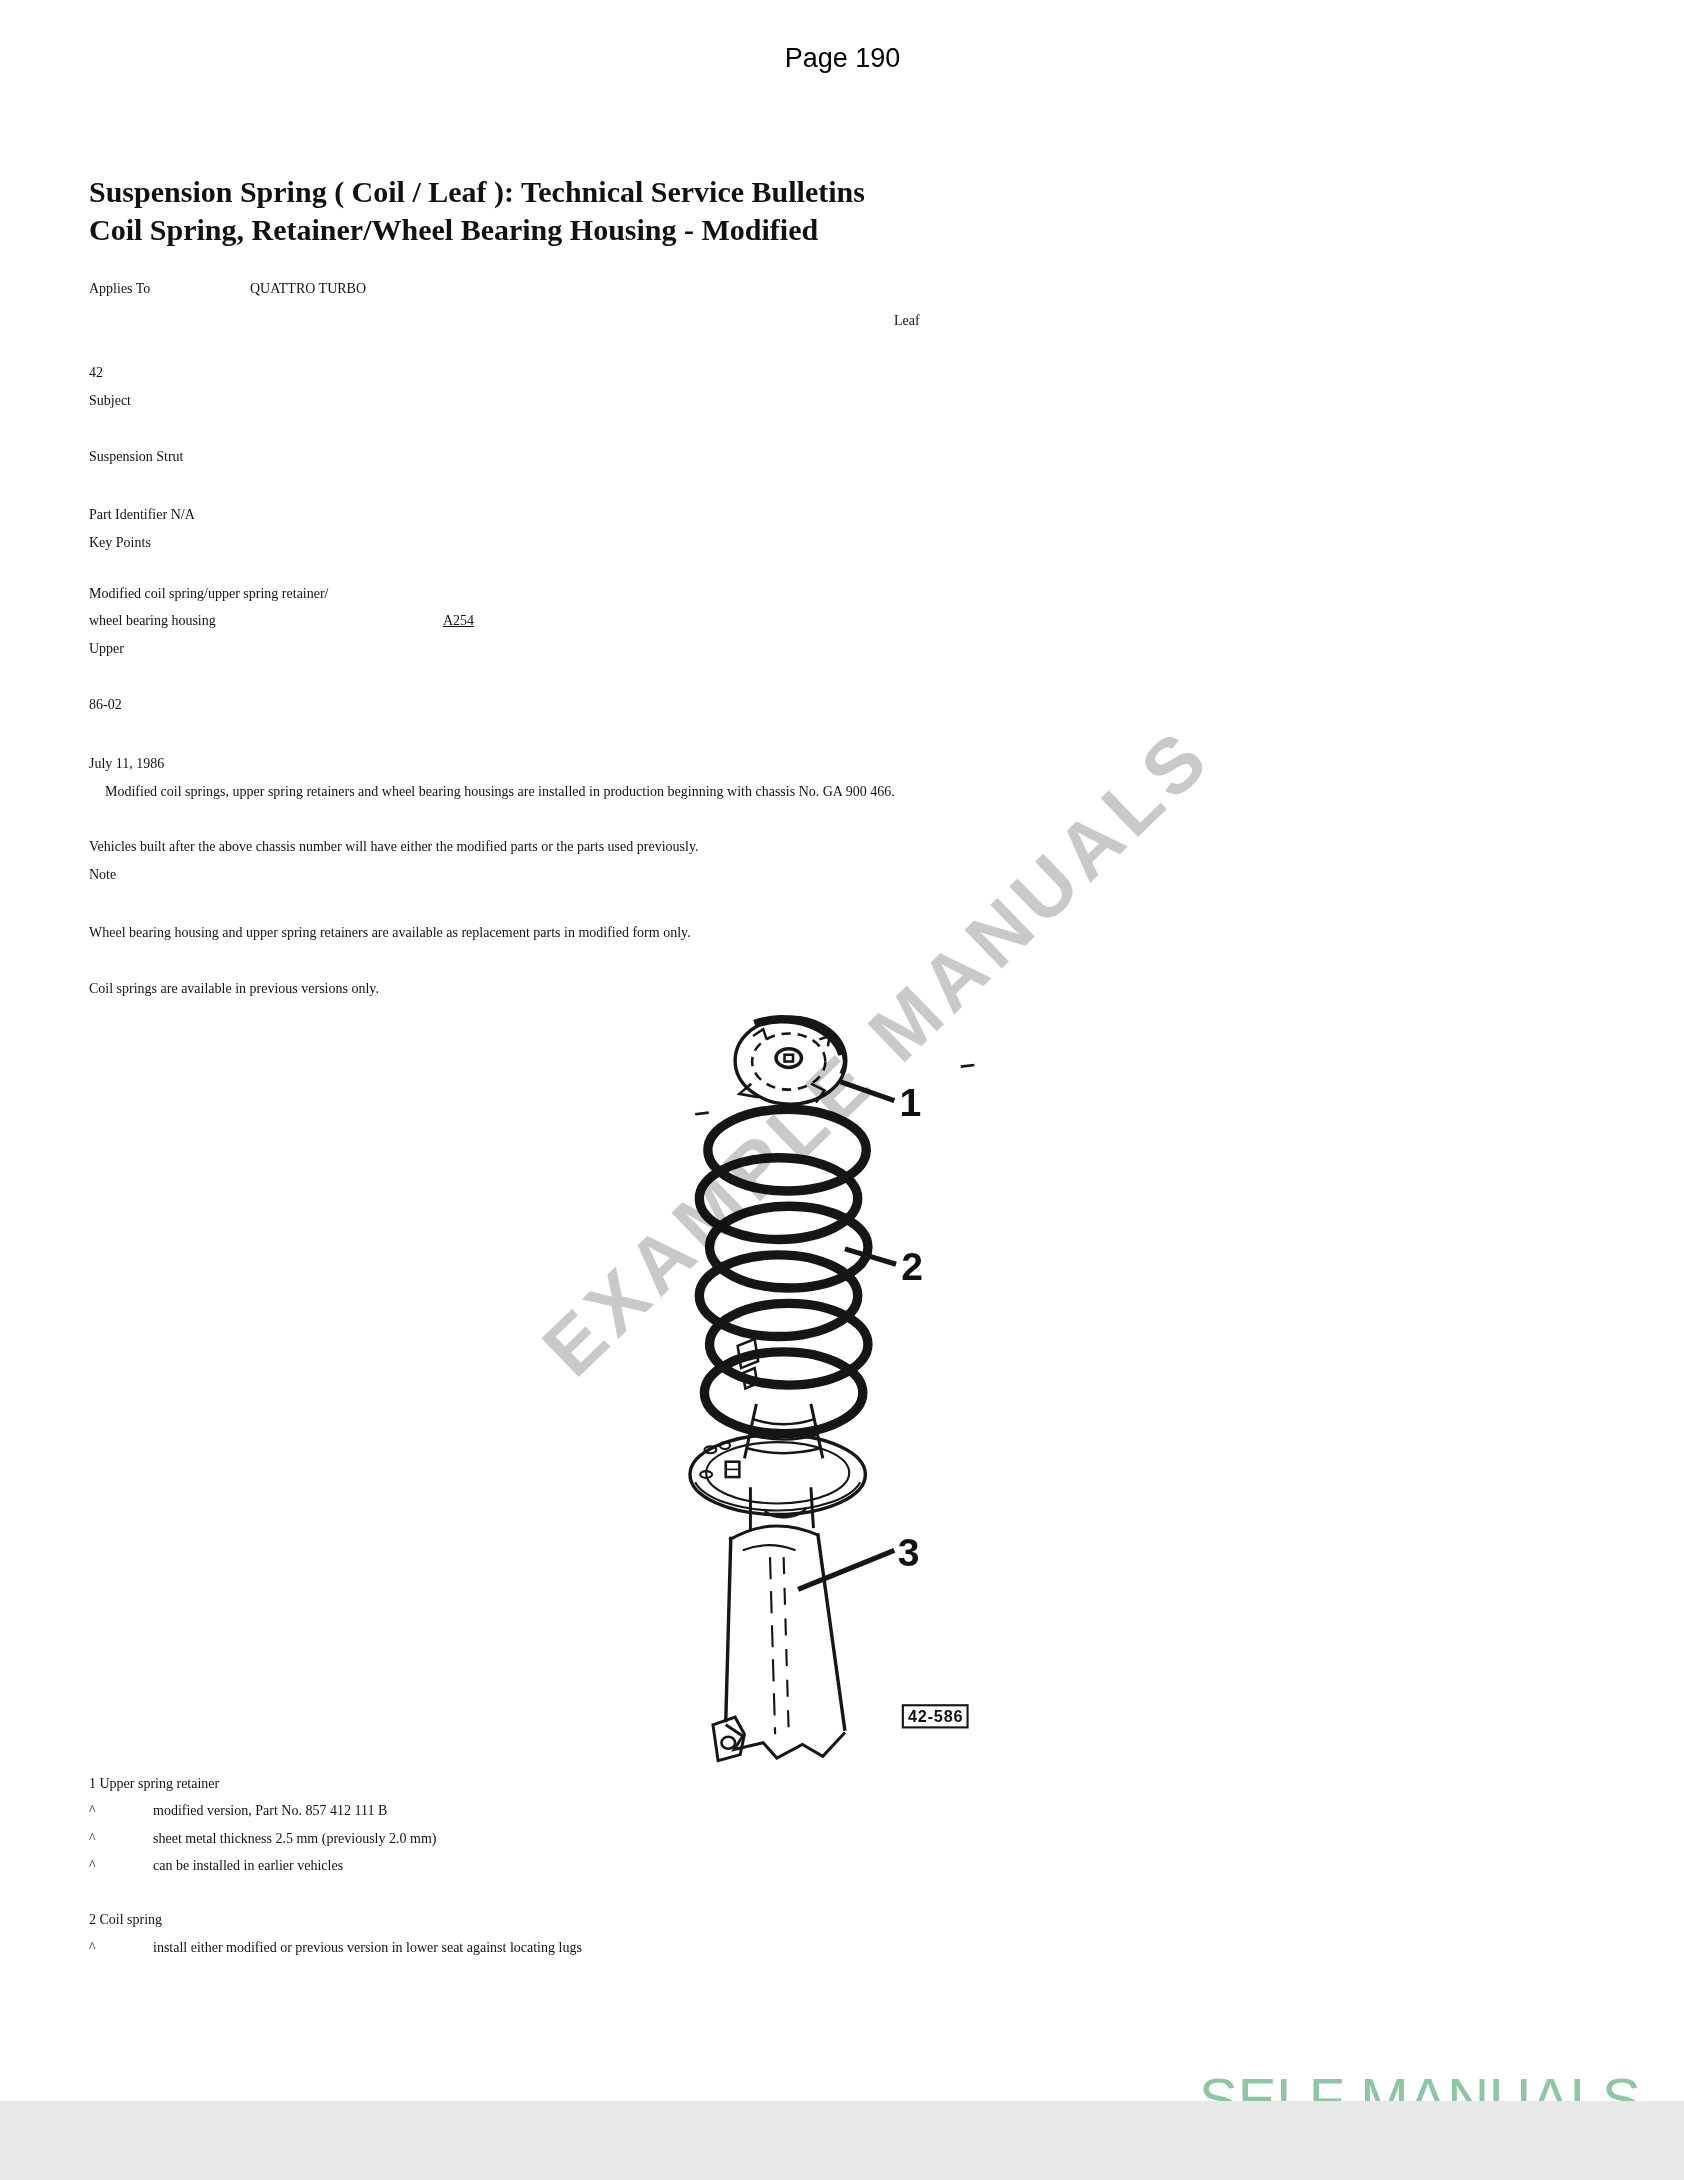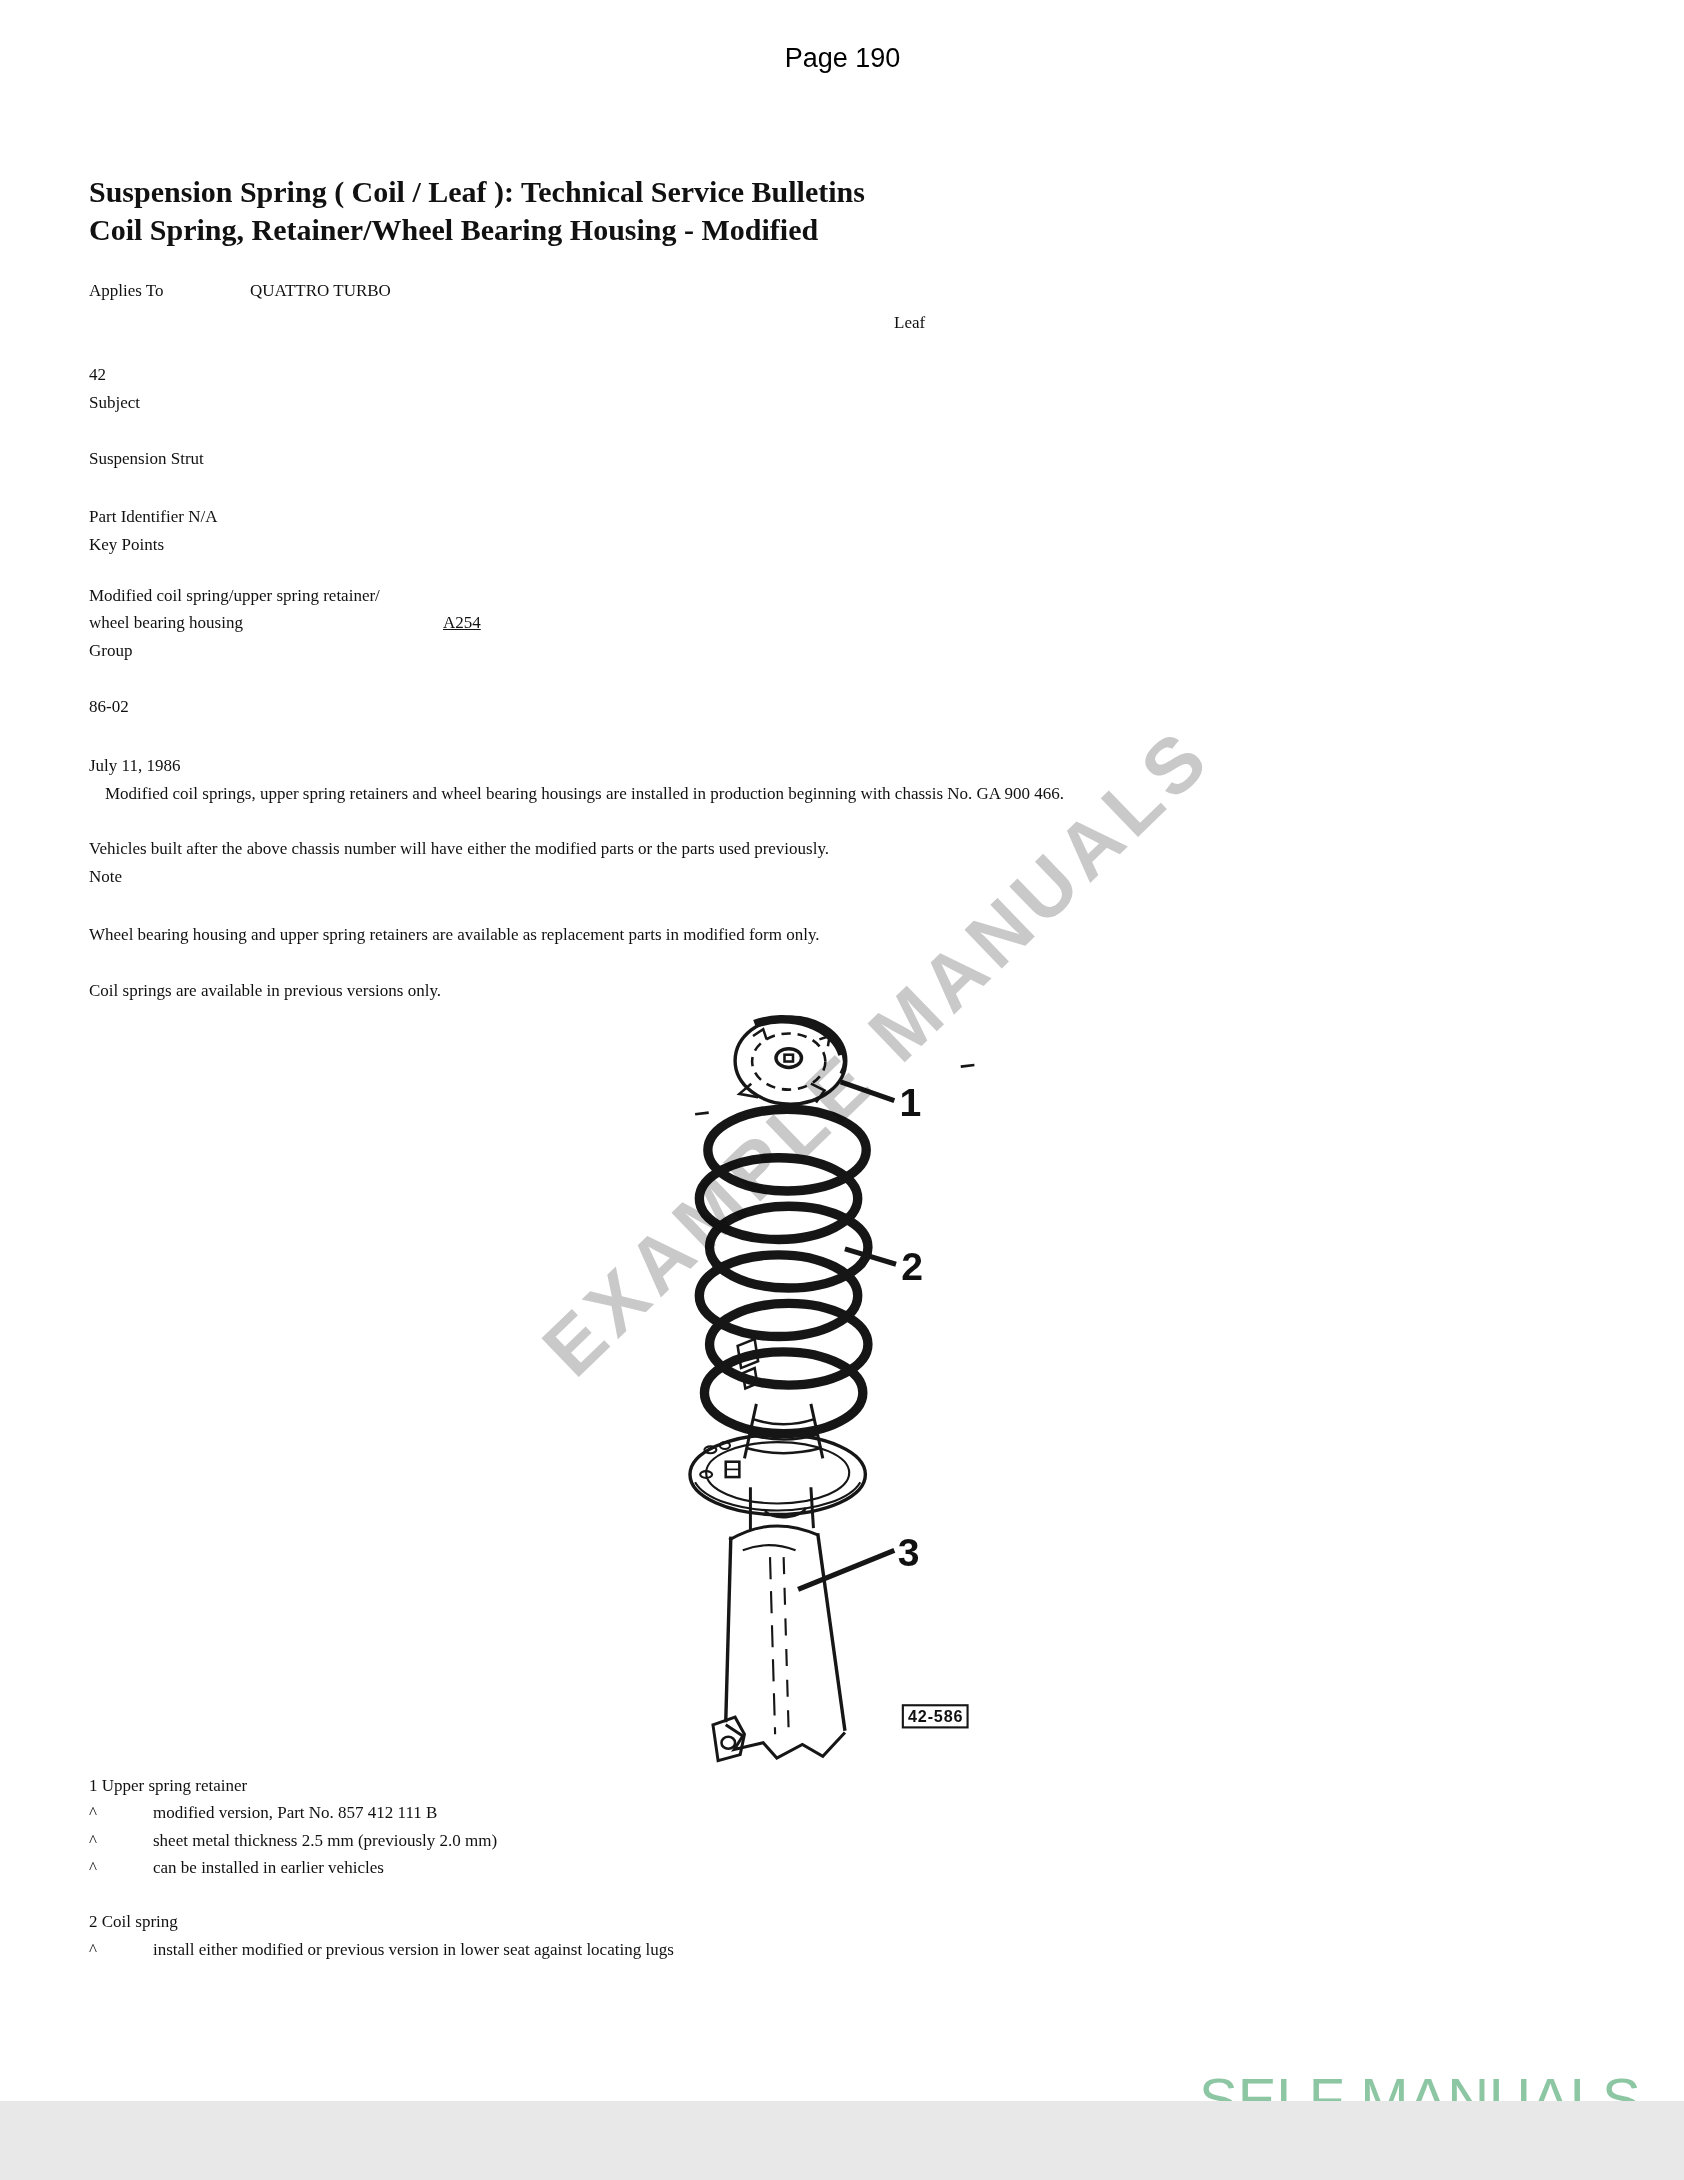--- a/index.html
+++ b/index.html
@@ -5,21 +5,21 @@
   html,body{margin:0;padding:0;background:#e8e8e8;}
   .page{
     position:relative;
     width:1685px;height:2101px;
     background:#ffffff;
     font-family:"Liberation Serif", serif;
     color:#111;
     overflow:hidden;
   }
   .abs{position:absolute;white-space:nowrap;}
-  .body-text{font-size:17px;}
+  .body-text{font-size:14px;}
   .page-num{
     top:43px;left:0;width:100%;text-align:center;
     font-family:"Liberation Sans", sans-serif;font-size:27px;color:#000;
   }
   .title{font-size:30px;font-weight:bold;left:89px;}
   .lbl{left:89px;}
   .watermark{
     left:443px;top:1035px;width:809px;
     text-align:center;
     transform:rotate(-44deg);
@@ -67,21 +67,21 @@
   <div class="abs body-text lbl" style="top:393px;">Subject</div>
 
   <div class="abs body-text lbl" style="top:449px;">Suspension Strut</div>
 
   <div class="abs body-text lbl" style="top:507px;">Part Identifier N/A</div>
   <div class="abs body-text lbl" style="top:535px;">Key Points</div>
 
   <div class="abs body-text lbl" style="top:586px;">Modified coil spring/upper spring retainer/</div>
   <div class="abs body-text lbl" style="top:613px;">wheel bearing housing</div>
   <div class="abs body-text" style="top:613px;left:443px;text-decoration:underline;">A254</div>
-  <div class="abs body-text lbl" style="top:641px;">Group</div>
+  <div class="abs body-text lbl" style="top:641px;">Upper</div>
 
   <div class="abs body-text lbl" style="top:697px;">86-02</div>
 
   <div class="abs body-text lbl" style="top:756px;">July 11, 1986</div>
   <div class="abs body-text lbl" style="top:784px;margin-left:16px;">Modified coil springs, upper spring retainers and wheel bearing housings are installed in production beginning with chassis No. GA 900 466.</div>
 
   <div class="abs body-text lbl" style="top:839px;">Vehicles built after the above chassis number will have either the modified parts or the parts used previously.</div>
   <div class="abs body-text lbl" style="top:867px;">Note</div>
 
   <div class="abs body-text lbl" style="top:925px;">Wheel bearing housing and upper spring retainers are available as replacement parts in modified form only.</div>

